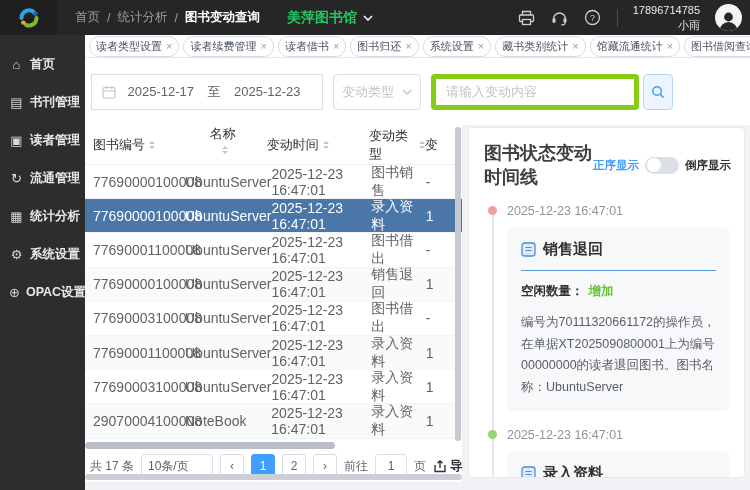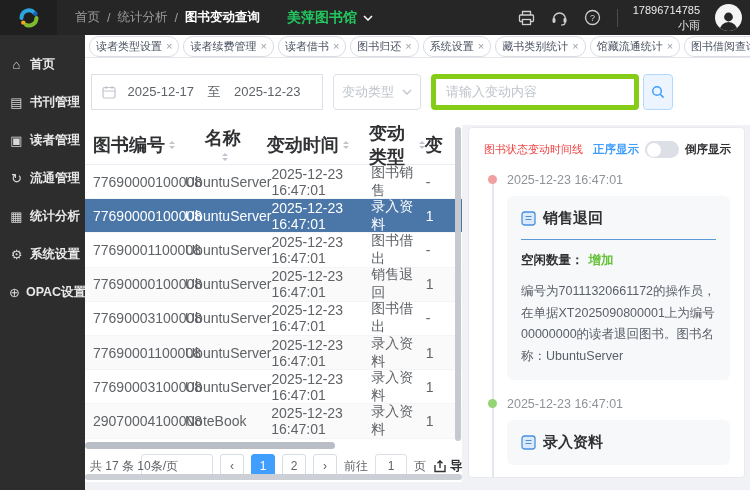--- a/index.html
+++ b/index.html
@@ -59,22 +59,22 @@
   .searchinput { width:208px; height:36px; border:5px solid #84cc16; border-radius:4px;
     font-size:13px; padding:0 10px; color:#606266; outline:none; }
   .searchinput::placeholder { color:#bfc4cc; }
   .searchbtn { width:30px; height:36px; background:#ecf5ff; border:1px solid #b3d8ff;
     border-radius:4px; display:flex; align-items:center; justify-content:center;
     margin-left:-6px; cursor:pointer; }
 
   
   .left-card { position:absolute; left:0; top:67px; width:377px; height:357px;
     background:#ffffff; overflow:hidden; }
-  .thead { display:flex; align-items:center; height:40px; border-bottom:1px solid #ebeef5;
-    font-size:18px; font-weight:bold; color:#303133; }
+  .thead { display:flex; height:40px; border-bottom:1px solid #ebeef5;
+    font-size:13px; font-weight:normal; color:#303133; }
   .c1 { width:100px; padding-left:8px; } .c2 { width:95px;flex-direction:column; } .c3 { width:110px; }
   .c4 { width:60px; } .c5 { width:40px; }
   .hcell { display:flex; align-items:center; }
   .caret { display:inline-flex; flex-direction:column; margin-left:4px; }
   .caret i { display:block; width:0; height:0; border:3.5px solid transparent; }
   .caret .up { border-bottom-color:#c0c4cc; margin-bottom:2px; }
   .caret .dn { border-top-color:#c0c4cc; }
   .trow { display:flex; align-items:center; height:34.2px; font-size:14px;
     color:#5f6266; border-bottom:1px solid #f2f4f7; cursor:pointer; }
   .tbody .trow:nth-child(even) { background:#fafafa; }
@@ -82,36 +82,36 @@
   .hscroll { position:absolute; left:0; top:317px; width:250px; height:7px;
     background:#b9bdc6; border-radius:4px; }
   .vscroll { position:absolute; right:1px; top:2px; width:6px; height:314px;
     background:#c6c9cf; border-radius:3px; }
   .bscroll { position:absolute; left:0; top:349px; width:377px; height:6px;
     background:#ccd0d6; border-radius:3px; }
   .pager { position:absolute; left:5px; top:328px; width:372px; height:26px;
     display:flex; align-items:center; gap:7px; font-size:12px; color:#606266;
     white-space:nowrap; }
   .sizer { width:72px; height:25px; border:1px solid #dcdfe6; border-radius:3px;
-    display:flex; align-items:center; justify-content:flex-end; padding:0 6px;
+    display:flex; align-items:center; justify-content:space-between; padding:0 6px;
     color:#606266; cursor:pointer;gap:28px; }
   .pbtn { min-width:24px; height:24px; border:1px solid #d8dce5; border-radius:3px;
     display:flex; align-items:center; justify-content:center; background:#fff;
     color:#606266; cursor:pointer; }
   .pbtn.active { background:#409eff; border-color:#409eff; color:#fff; }
   .goto-input { width:32px; height:24px; border:1px solid #dcdfe6; border-radius:3px;
     text-align:center; font-size:12px; color:#606266; outline:none; }
   .export { display:flex; align-items:center; gap:3px; color:#2f3133;
     font-weight:bold; font-size:12.5px; cursor:pointer; }
 
   
   .right-panel { position:absolute; left:383px; top:69px; width:277px; height:351px;
     background:#ffffff; border:1px solid #e8eaed; border-radius:4px; overflow:hidden; }
   .panel-head { display:flex; align-items:center; padding:13px 13px 9px 15px; }
-  .panel-title { flex:1; font-size:11px; font-weight:normal; color:#ef4444; }
+  .panel-title { flex:1; font-size:18px; font-weight:bold; color:#404040; }
   .asc { color:#409eff; font-size:11.5px; font-weight:bold; }
   .dsc { color:#303133; font-size:11.5px; font-weight:bold; }
   .toggle { width:34px; height:17px; border-radius:9px; background:#dcdfe6;
     margin:0 6px; position:relative; cursor:pointer; }
   .knob { position:absolute; left:2px; top:1.5px; width:14px; height:14px;
     border-radius:50%; background:#ffffff; }
   .timeline { position:relative; padding:6px 14px 0 38px; }
   .timeline::before { content:""; position:absolute; left:23px; top:14px;
     height:420px; width:2px; background:#e4e7ed; }
   .titem { position:relative; margin-bottom:17px; }

